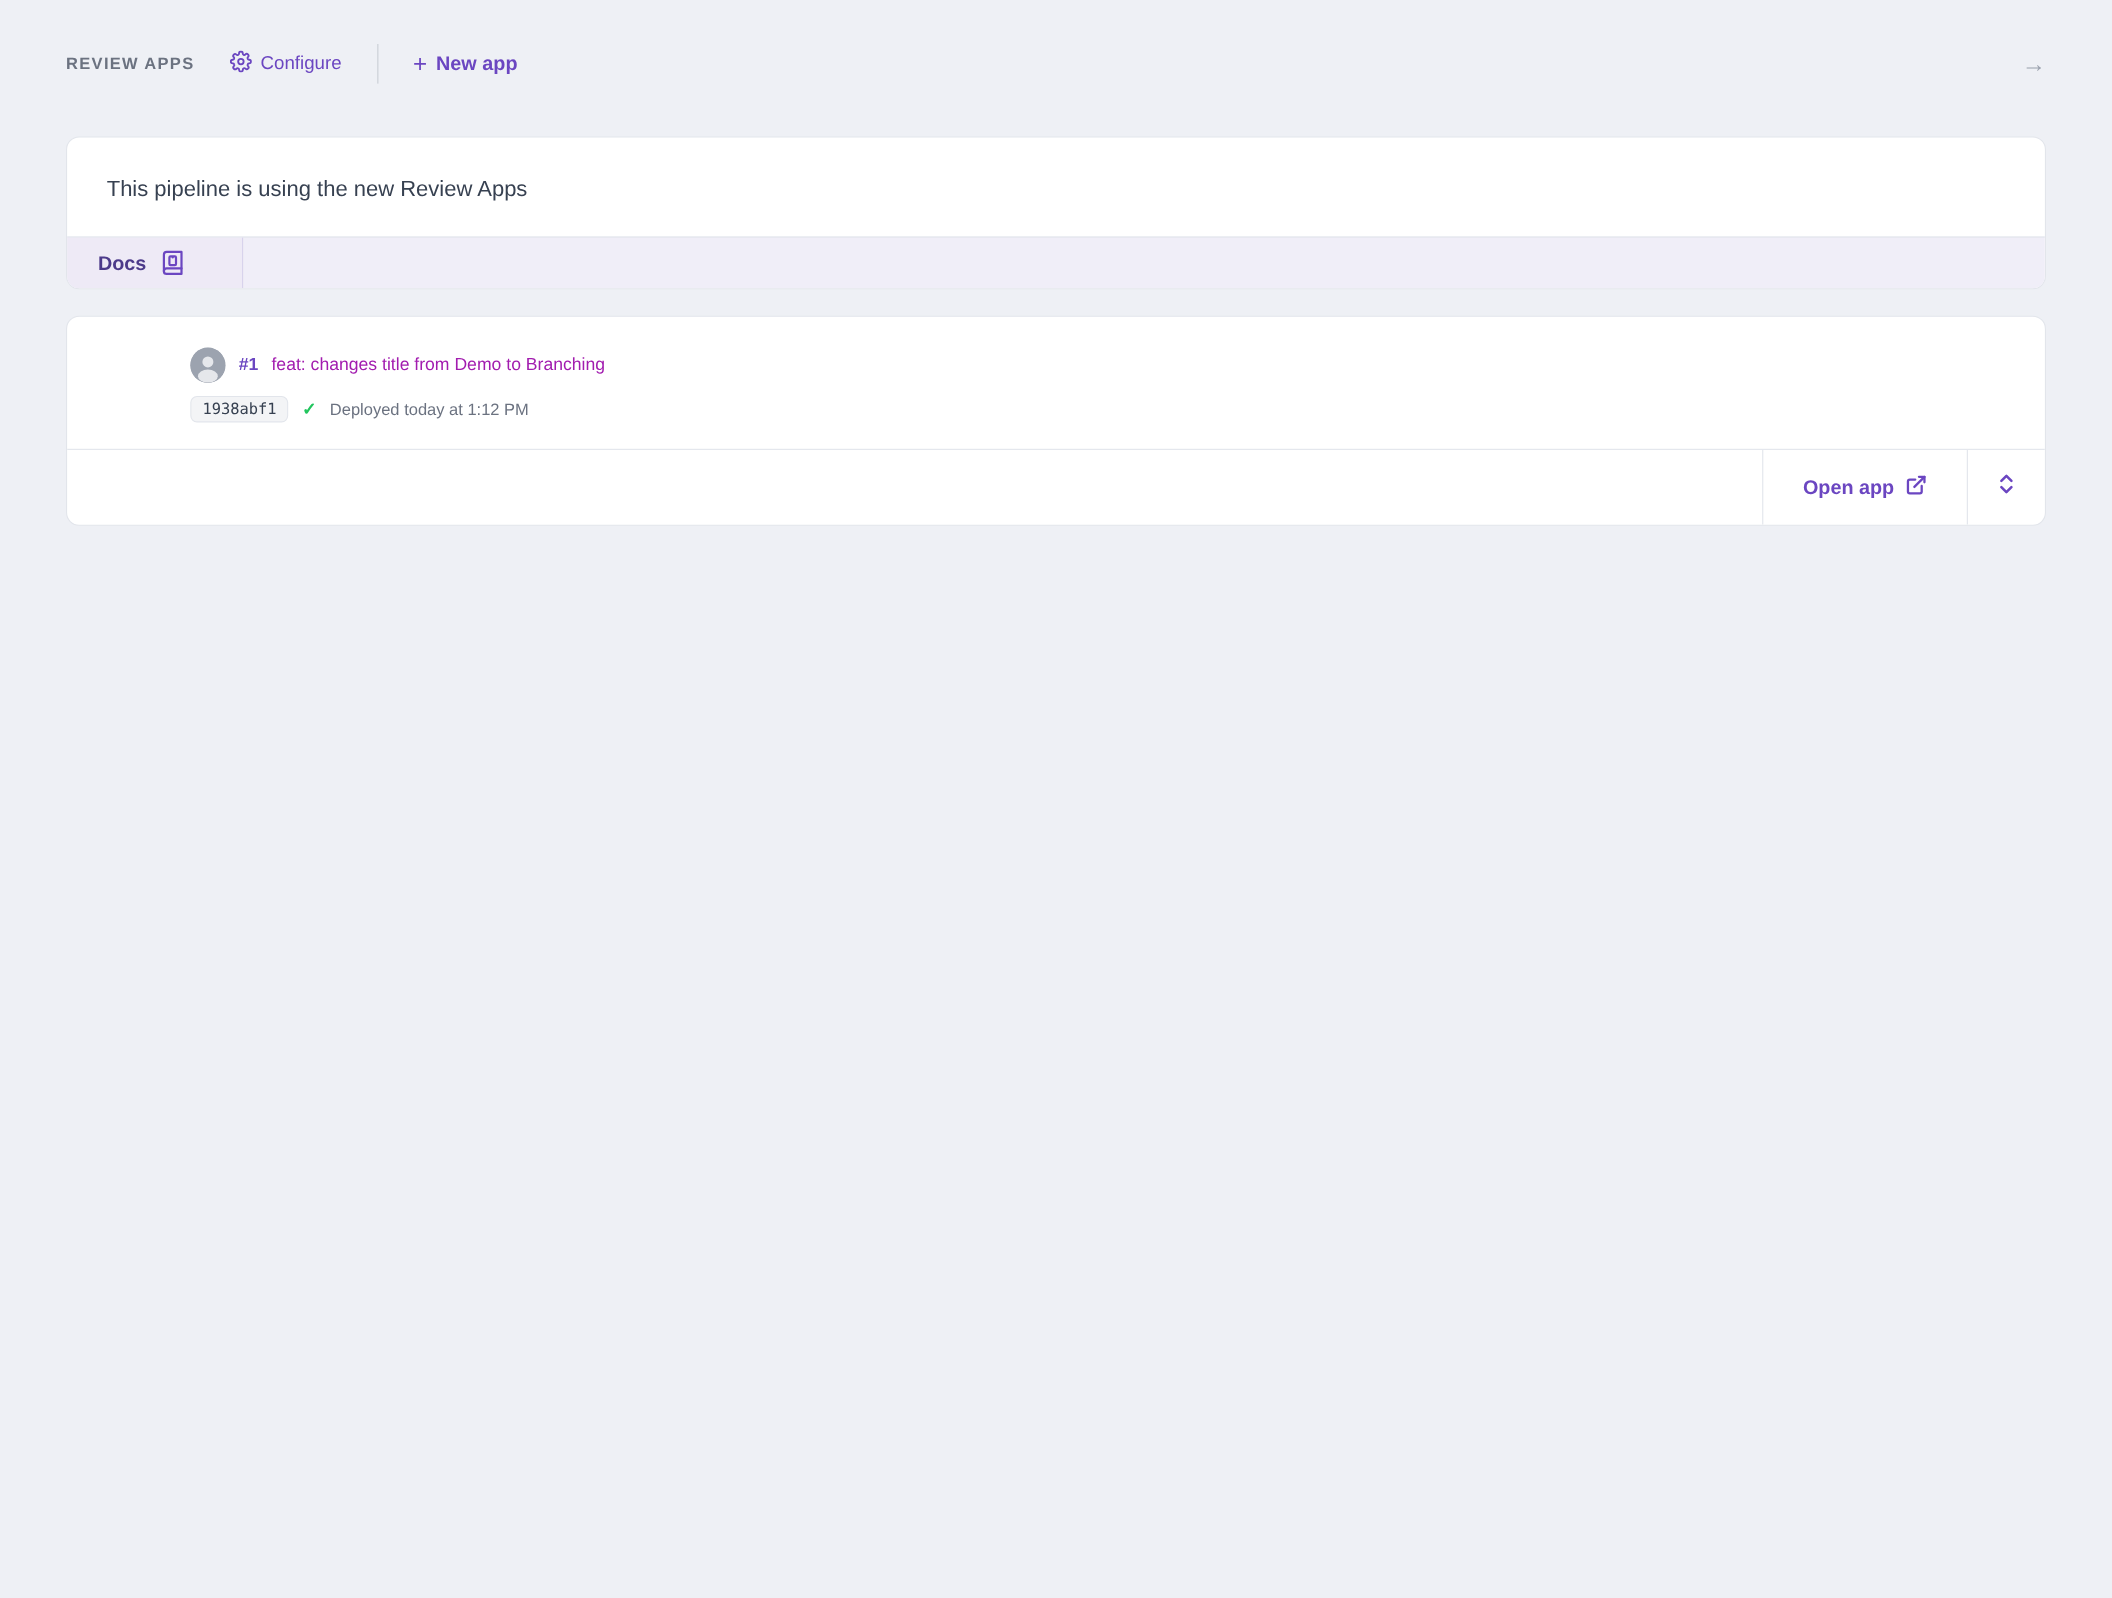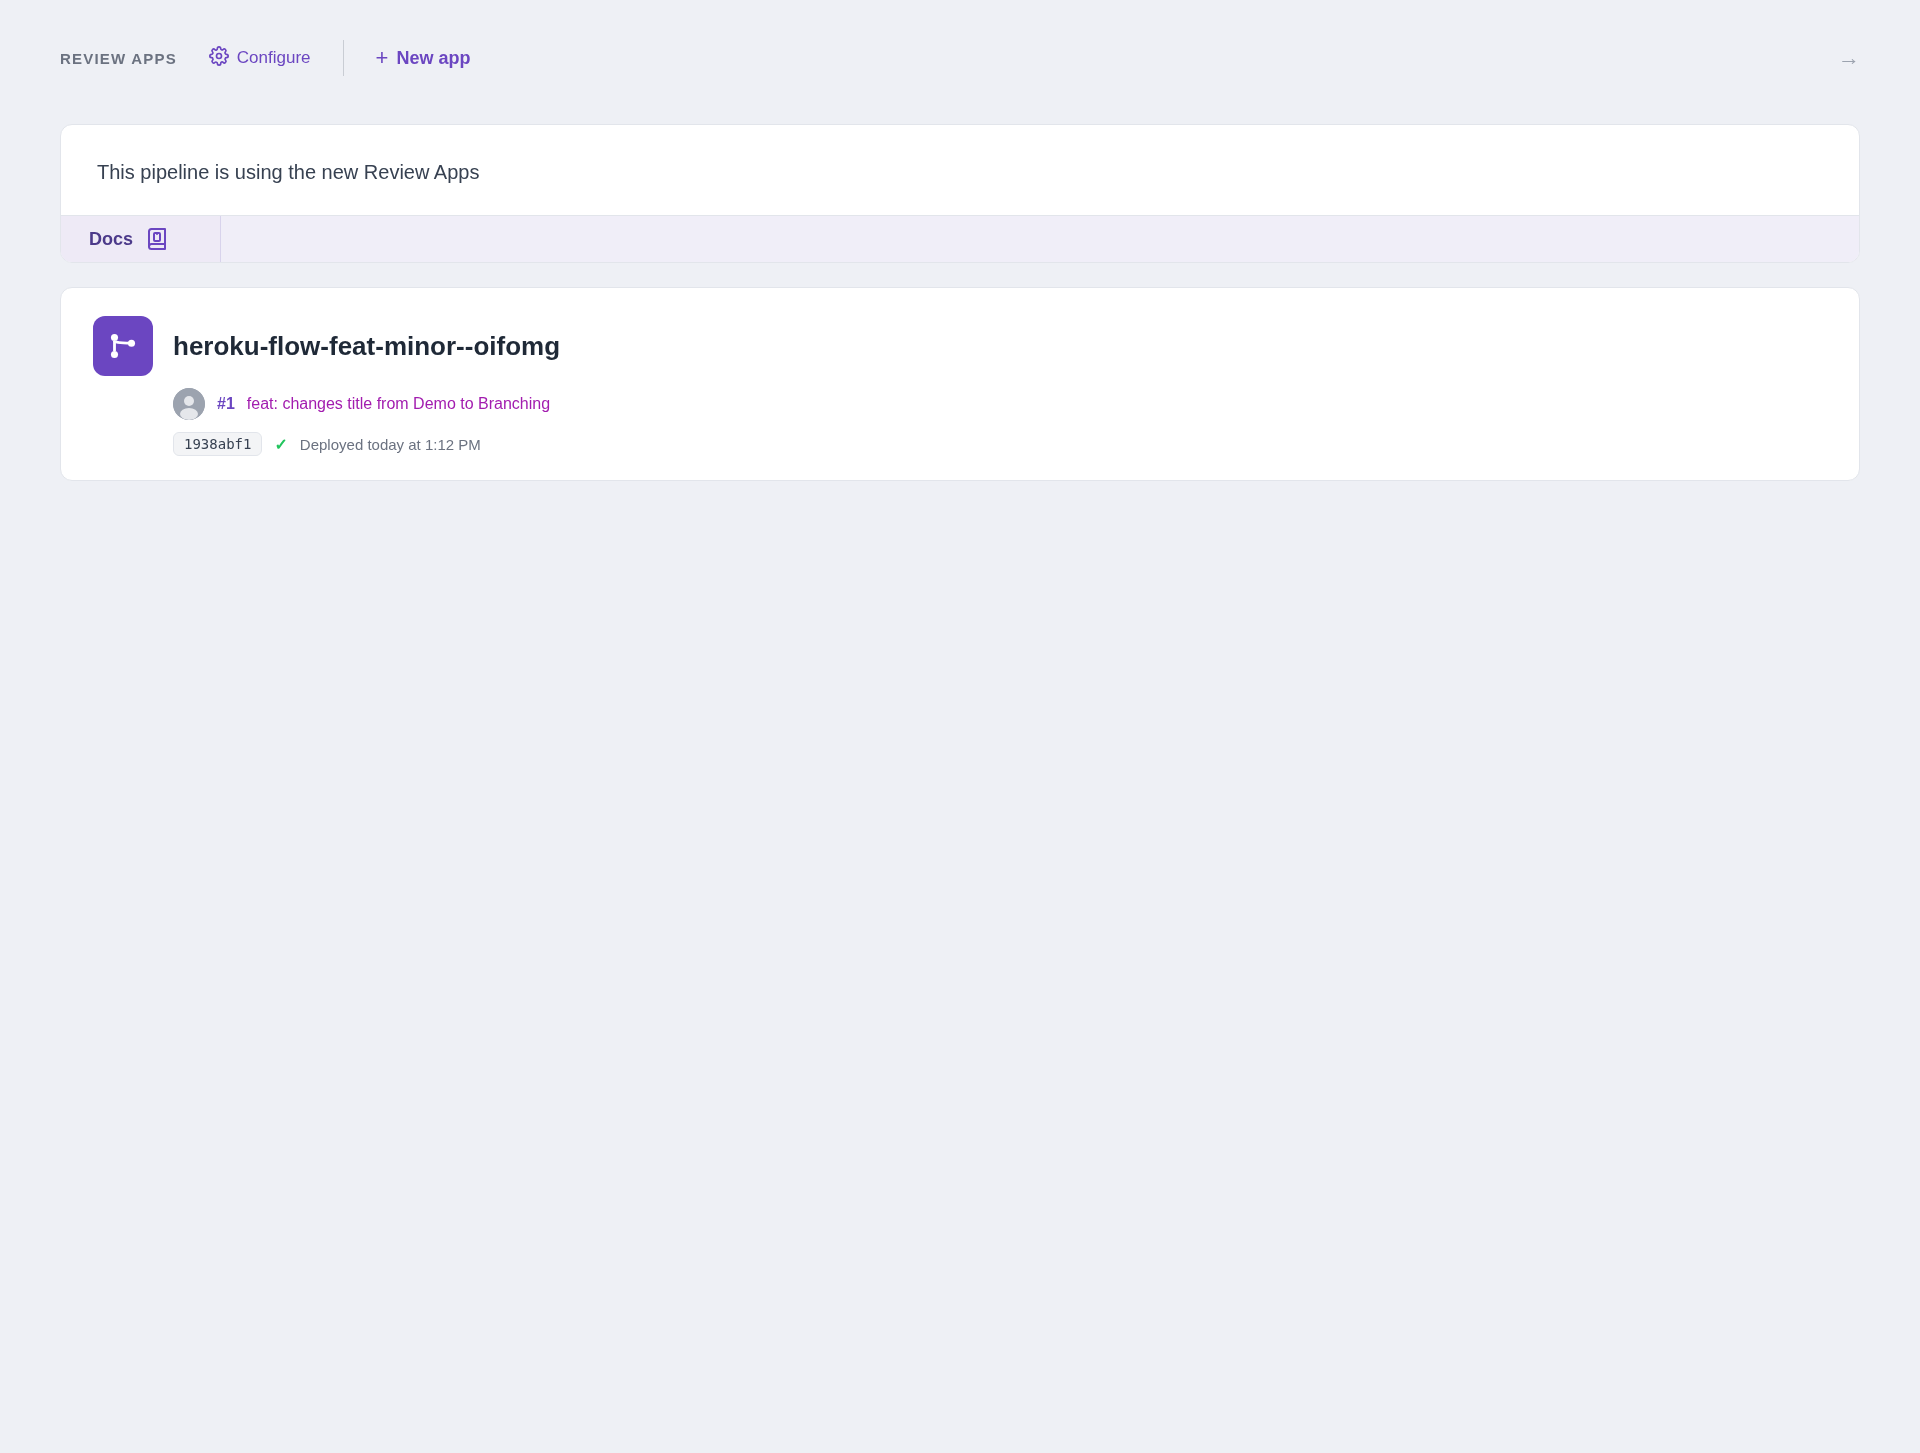--- a/index.html
+++ b/index.html
@@ -322,47 +322,54 @@
           <line x1="12" y1="7" x2="12" y2="7"></line>
           <rect x="9" y="6" width="6" height="8" rx="1"></rect>
         </svg>
       </span>
     </div>
   </div>
 </div>
 
 <div class="card">
   <div class="app-card-header">
-    <div class="app-card-title-row">
-      <div class="app-icon">
-        <svg viewBox="0 0 24 24" xmlns="http://www.w3.org/2000/svg">
-          <path d="M12 2C6.48 2 2 6.48 2 12s4.48 10 10 10 10-4.48 10-10S17.52 2 12 2zm-1 14H9V8h2v8zm4 0h-2V8h2v8z" opacity="0"></path>
-
-          <circle cx="6" cy="18" r="2.5" fill="white"></circle>
-          <circle cx="6" cy="6" r="2.5" fill="white"></circle>
-          <circle cx="18" cy="10" r="2.5" fill="white"></circle>
-          <line x1="6" y1="8.5" x2="6" y2="15.5" stroke="white" stroke-width="2"></line>
-          <path d="M6 8.5 C6 8.5 6 10 18 10" stroke="white" stroke-width="2" fill="none"></path>
-        </svg>
-      </div>
-      <span class="app-name">heroku-flow-feat-minor--oifomg</span>
-    </div>
 
     <div class="pr-row">
       <div class="avatar">
         <svg width="32" height="32" viewBox="0 0 32 32">
           <circle cx="16" cy="16" r="16" fill="#9ca3af"></circle>
           <circle cx="16" cy="13" r="5" fill="#e5e7eb"></circle>
           <ellipse cx="16" cy="26" rx="9" ry="6" fill="#e5e7eb"></ellipse>
         </svg>
       </div>
       <a class="pr-link">#1</a>
       <span class="pr-title">feat: changes title from Demo to Branching</span>
     </div>
 
     <div class="commit-row">
       <span class="commit-badge">1938abf1</span>
       <span class="check-icon">✓</span>
       <span class="deployed-text">Deployed today at 1:12 PM</span>
     </div>
   </div>
 
+  <div class="app-card-footer">
+    <div class="app-card-footer-left"></div>
+    <button class="open-app-btn">
+      <span>Open app</span>
+      <span>
+        <svg width="20" height="20" viewBox="0 0 24 24" fill="none" stroke="#6b46c1" stroke-width="2.5" stroke-linecap="round" stroke-linejoin="round">
+          <path d="M18 13v6a2 2 0 0 1-2 2H5a2 2 0 0 1-2-2V8a2 2 0 0 1 2-2h6"></path>
+          <polyline points="15 3 21 3 21 9"></polyline>
+          <line x1="10" y1="14" x2="21" y2="3"></line>
+        </svg>
+      </span>
+    </button>
+    <button class="expand-btn">
+      <span>
+        <svg width="22" height="22" viewBox="0 0 24 24" fill="none" stroke="#6b46c1" stroke-width="2.5" stroke-linecap="round" stroke-linejoin="round">
+          <polyline points="7 15 12 20 17 15"></polyline>
+          <polyline points="7 9 12 4 17 9"></polyline>
+        </svg>
+      </span>
+    </button>
+  </div>
 </div>
 
 </body></html>

